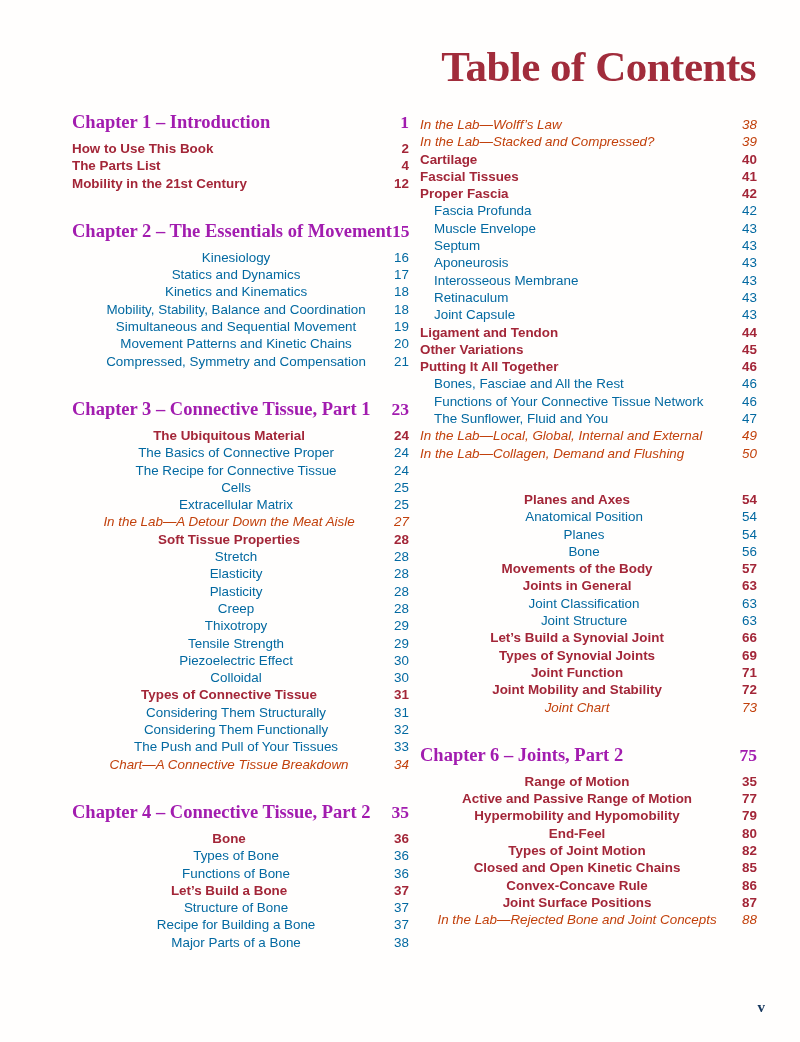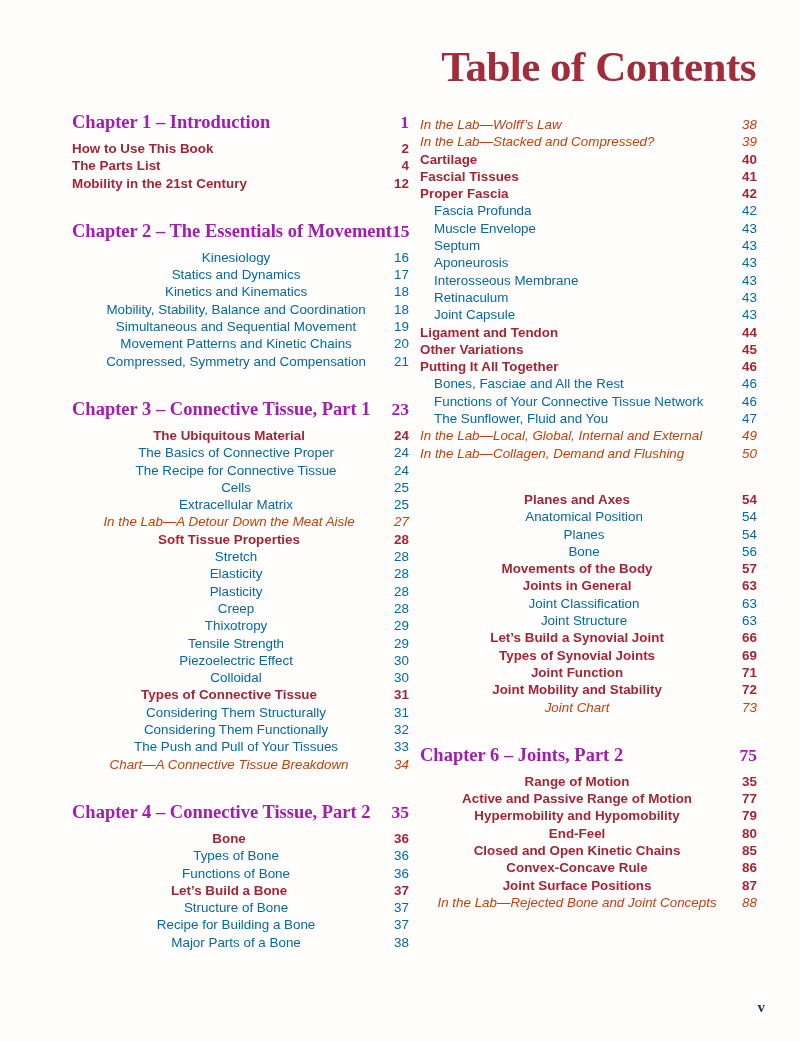--- a/index.html
+++ b/index.html
@@ -397,20 +397,24 @@
         </div>
         <div class="entry-row red">
           <span class="lbl">Hypermobility and Hypomobility</span>
           <span class="pg">79</span>
         </div>
         <div class="entry-row red">
           <span class="lbl">End-Feel</span>
           <span class="pg">80</span>
         </div>
         <div class="entry-row red">
+          <span class="lbl">Types of Joint Motion</span>
+          <span class="pg">82</span>
+        </div>
+        <div class="entry-row red">
           <span class="lbl">Closed and Open Kinetic Chains</span>
           <span class="pg">85</span>
         </div>
         <div class="entry-row red">
           <span class="lbl">Convex-Concave Rule</span>
           <span class="pg">86</span>
         </div>
         <div class="entry-row red">
           <span class="lbl">Joint Surface Positions</span>
           <span class="pg">87</span>

